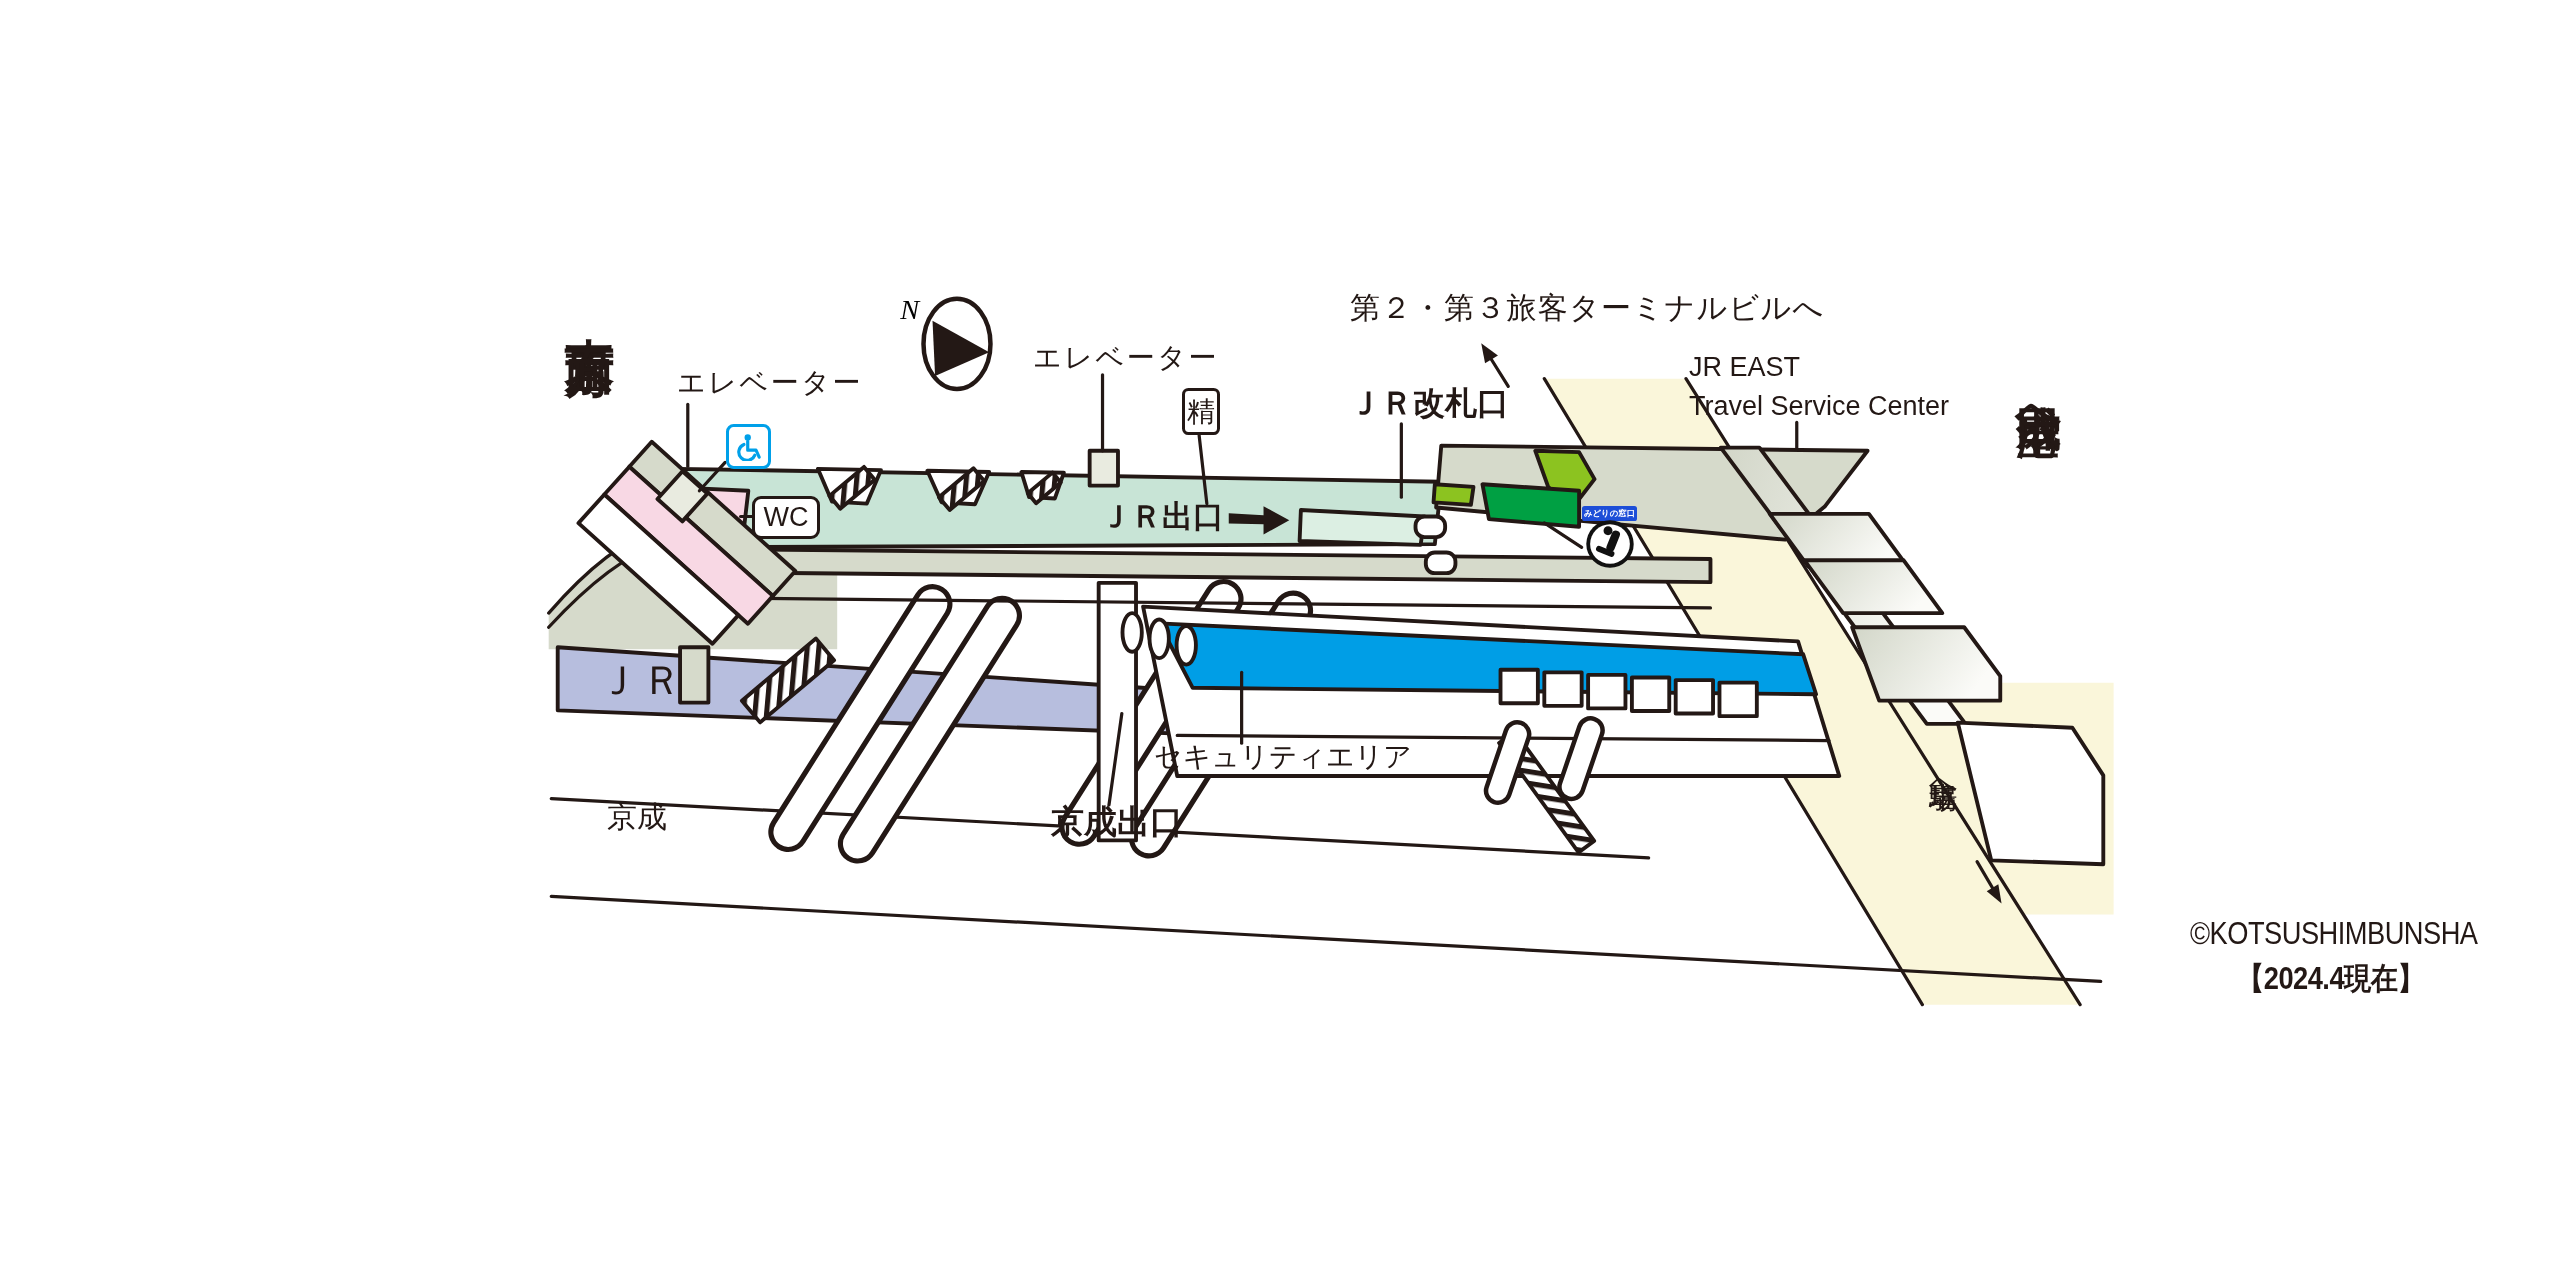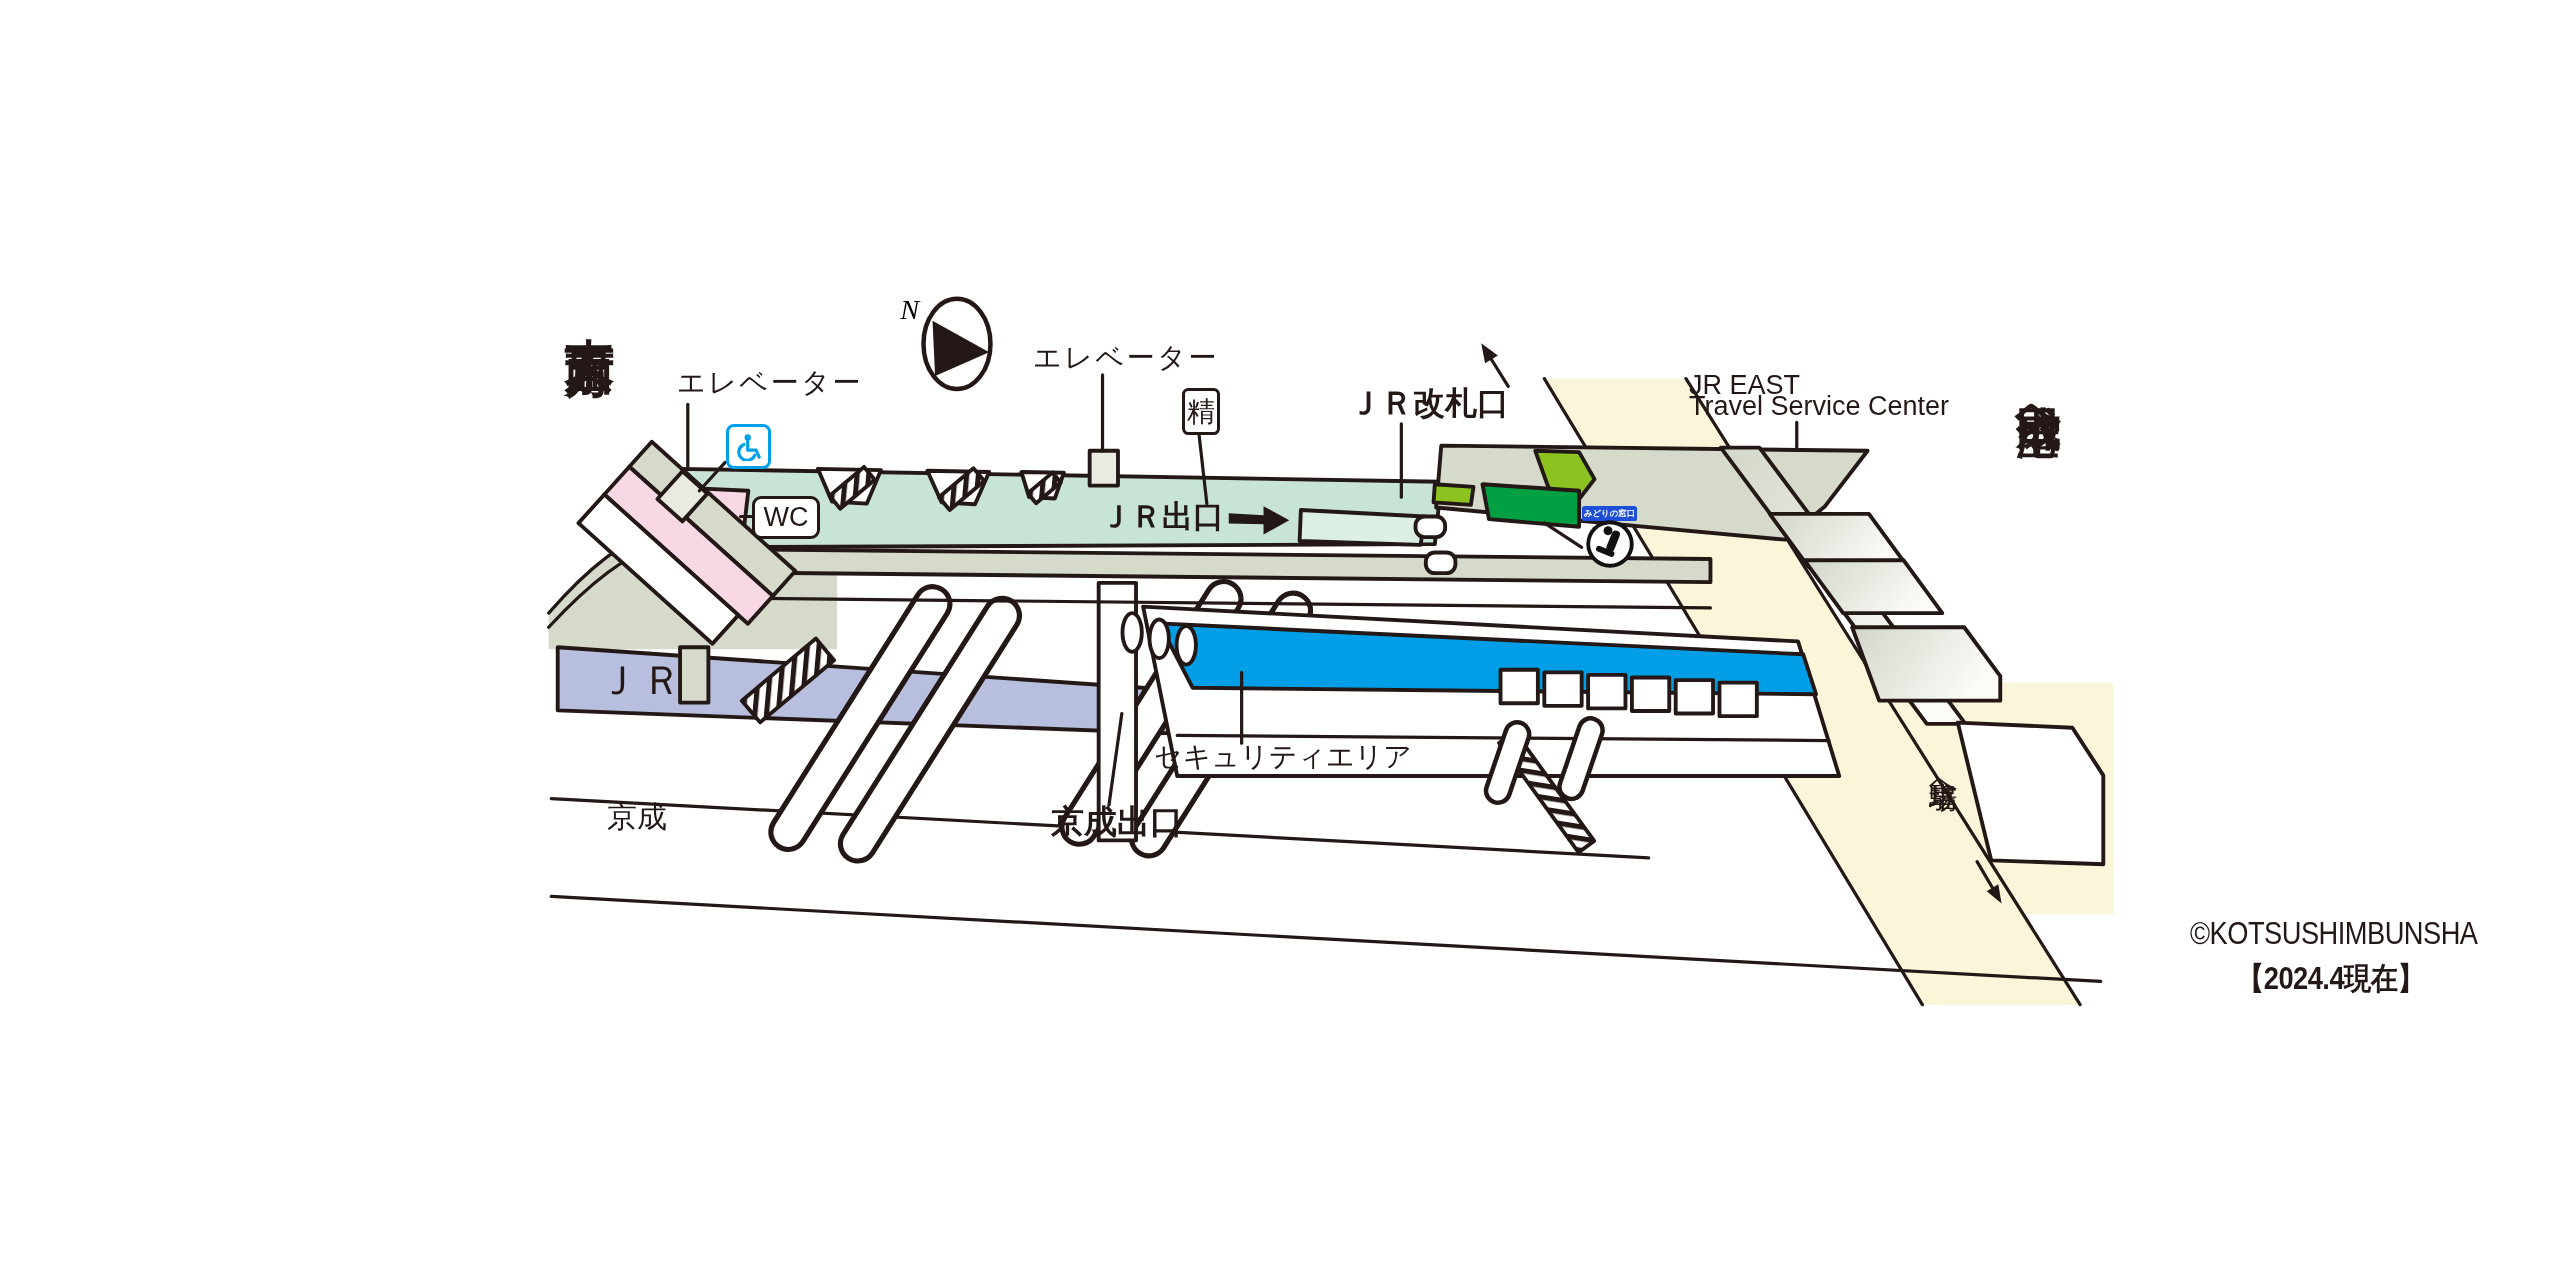--- a/index.html
+++ b/index.html
@@ -190,22 +190,23 @@
 </svg>
 
 <div class="lbl vert bold" style="left:562px;top:298px;font-size:50px;letter-spacing:3.9px;">東京方面</div>
 
 <div class="lbl vert bold" style="left:2014px;top:370px;font-size:45px;letter-spacing:2.6px;">成田空港へ</div>
 
 <div class="lbl" style="left:677px;top:368px;font-size:28px;letter-spacing:2.6px;">エレベーター</div>
 
 <div class="lbl" style="left:1033px;top:343px;font-size:28px;letter-spacing:2.6px;">エレベーター</div>
 
-
-<div class="lbl" style="left:1689px;top:353px;font-size:27px;margin-top:18px;">JR EAST</div>
+<div class="lbl" style="left:1350px;top:291px;font-size:30px;letter-spacing:1.3px;">第２・第３旅客ターミナルビルへ</div>
+
+<div class="lbl" style="left:1689px;top:353px;font-size:27px;">JR EAST</div>
 <div class="lbl" style="left:1689px;top:392px;font-size:27px;text-align:right;">Travel Service Center</div>
 
 <div class="lbl bold" style="left:1349px;top:386px;font-size:32px;">ＪＲ改札口</div>
 
 <div class="lbl bold" style="left:1100px;top:500px;font-size:31px;">ＪＲ出口</div>
 
 <div class="lbl" style="left:598px;top:658px;font-size:40px;letter-spacing:3.9px;">ＪＲ</div>
 
 <div class="lbl" style="left:607px;top:800px;font-size:30px;">京成</div>
 

